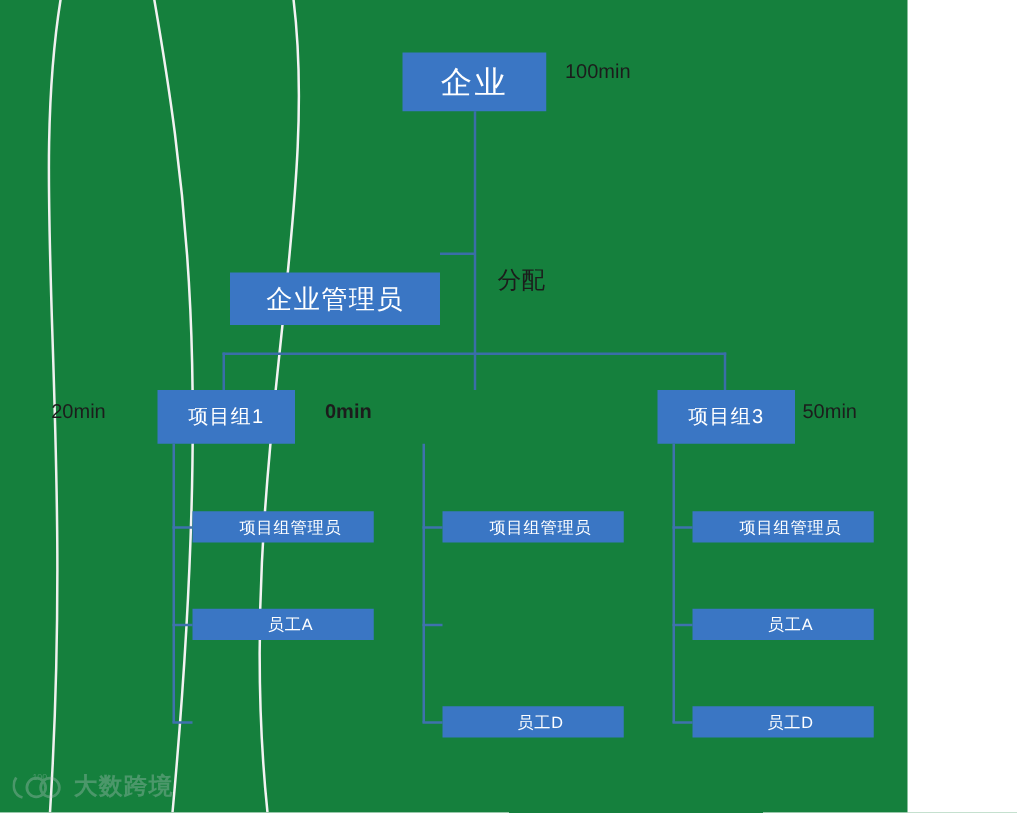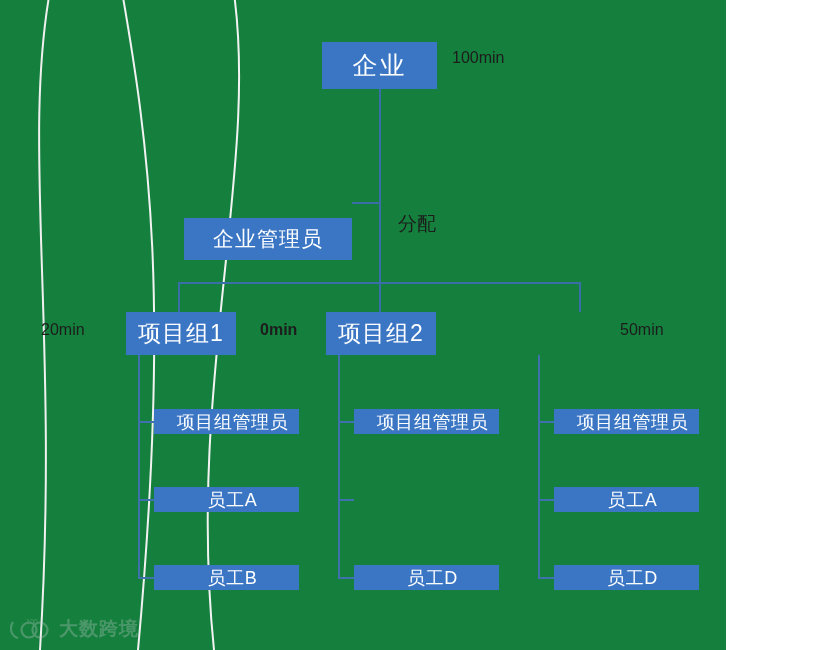--- a/index.html
+++ b/index.html
@@ -50,26 +50,26 @@
   }
   .node.big {
     font-size: 25px;
     letter-spacing: 2px;
   }
   .node.mid {
     font-size: 21px;
     letter-spacing: 1px;
   }
   .node.group {
-    font-size: 23px;
+    font-size: 16px;
     letter-spacing: 1px;
     text-align: right;
   }
   .node.leaf {
-    font-size: 18px;
+    font-size: 13px;
     letter-spacing: 0.6px;
     padding-left: 12px;
   }
 
   
   .label {
     position: absolute;
     color: #1c1c1c;
     font-size: 16px;
     white-space: nowrap;
@@ -135,28 +135,27 @@
   <div class="node big" style="left:322px; top:42px; width:115px; height:47px;">企业</div>
   <div class="label" style="left:452px; top:49px;">100min</div>
 
   <div class="node mid" style="left:184px; top:181px; width:168px; height:42px;margin-top:37px;">企业管理员</div>
   <div class="label cn" style="left:398px; top:192px;margin-top:19px;">分配</div>
 
   <div class="node group" style="left:126px; top:312px; width:110px; height:43px;">项目组1</div>
   <div class="label" style="left:41px; top:321px;">20min</div>
   <div class="node leaf" style="left:154px; top:409px; width:145px; height:25px;">项目组管理员</div>
   <div class="node leaf" style="left:154px; top:487px; width:145px; height:25px;">员工A</div>
-  <div class="node leaf" style="left:154px; top:565px; width:145px; height:25px;">员工B</div>
 
-  <div class="node group" style="left:326px; top:312px; width:110px; height:43px;">项目组2</div>
   <div class="label" style="left:260px; top:321px;font-weight:bold;">0min</div>
   <div class="node leaf" style="left:354px; top:409px; width:145px; height:25px;">项目组管理员</div>
   <div class="node leaf" style="left:354px; top:565px; width:145px; height:25px;">员工D</div>
 
-  <div class="label" style="left:620px; top:321px;">50min</div>
+  <div class="node group" style="left:526px; top:312px; width:110px; height:43px;">项目组3</div>
+  <div class="label" style="left:642px; top:321px;">50min</div>
   <div class="node leaf" style="left:554px; top:409px; width:145px; height:25px;">项目组管理员</div>
   <div class="node leaf" style="left:554px; top:487px; width:145px; height:25px;">员工A</div>
   <div class="node leaf" style="left:554px; top:565px; width:145px; height:25px;">员工D</div>
 
   <div class="watermark">
     <svg width="42" height="22" viewBox="0 0 42 22" xmlns="http://www.w3.org/2000/svg">
       <path d="M3 4 C -1 10, 1 18, 8 20" fill="none" stroke="#c9cdd2" stroke-width="2.2"></path>
       <circle cx="19" cy="12" r="7.5" fill="none" stroke="#c9cdd2" stroke-width="2.2"></circle>
       <circle cx="30" cy="12" r="7.5" fill="none" stroke="#c9cdd2" stroke-width="2.2"></circle>
       <text x="16" y="6" font-size="7" fill="#c9cdd2" font-family="'Liberation Sans', sans-serif">100</text>

